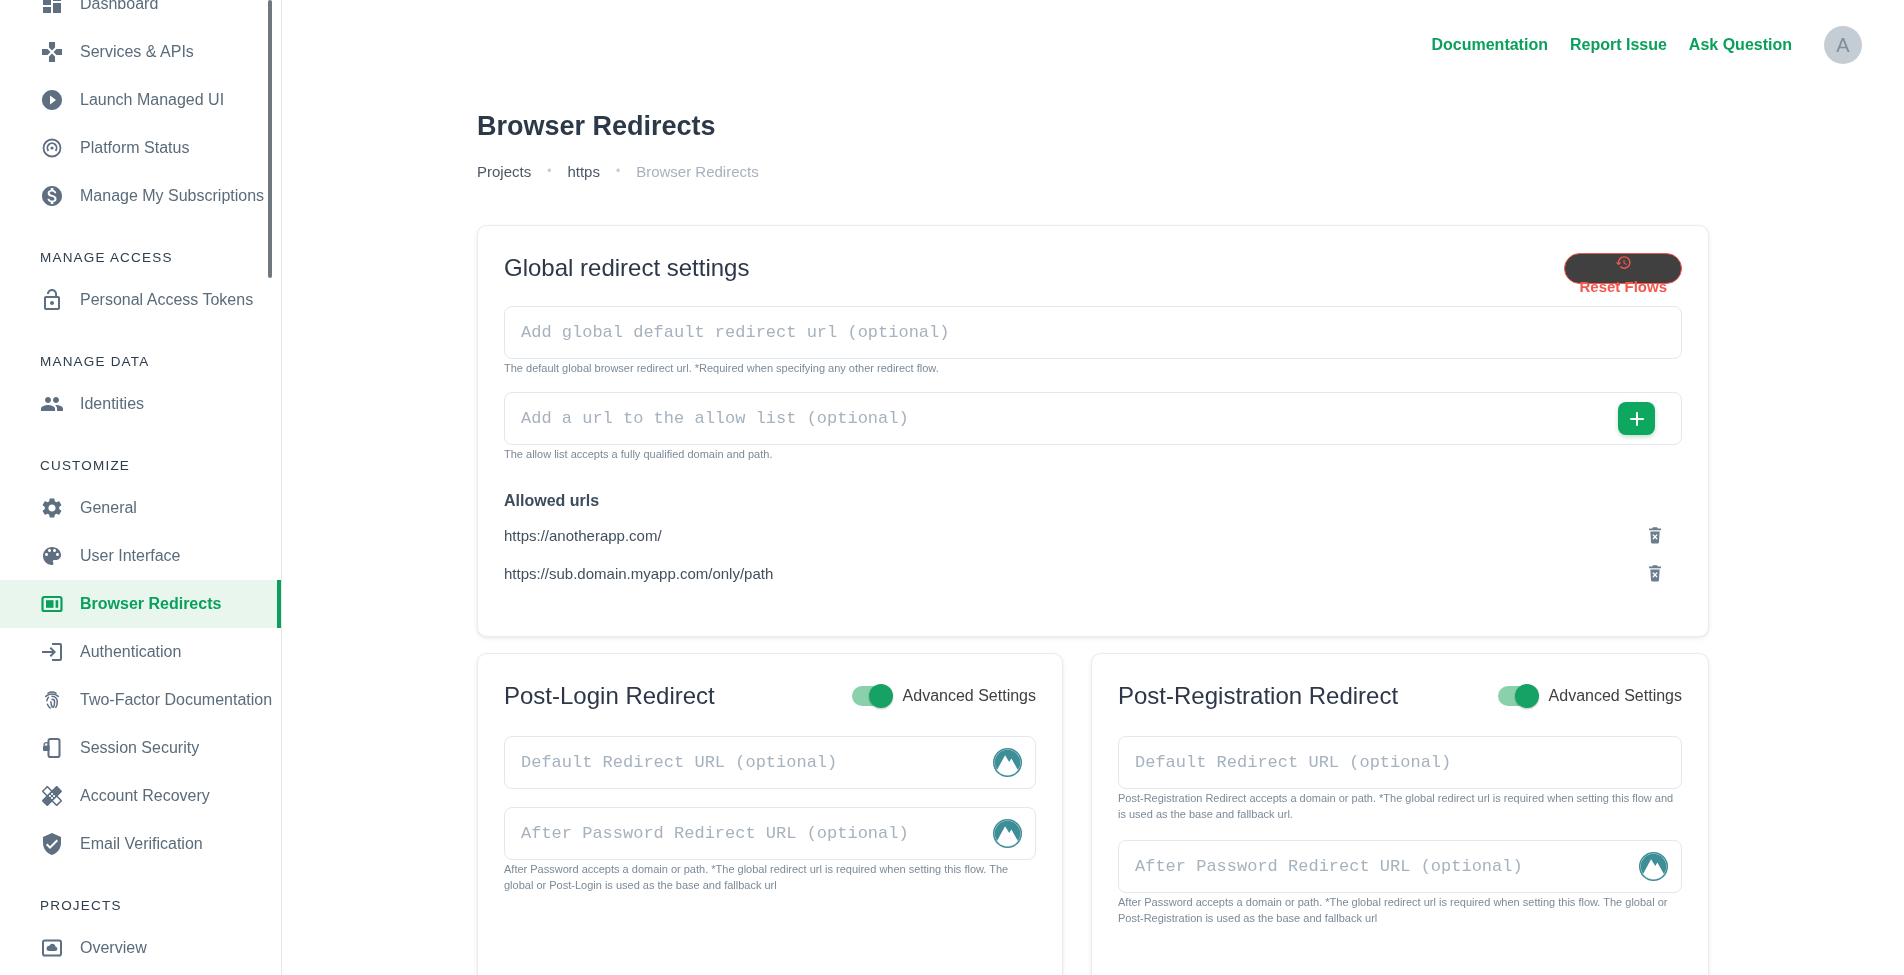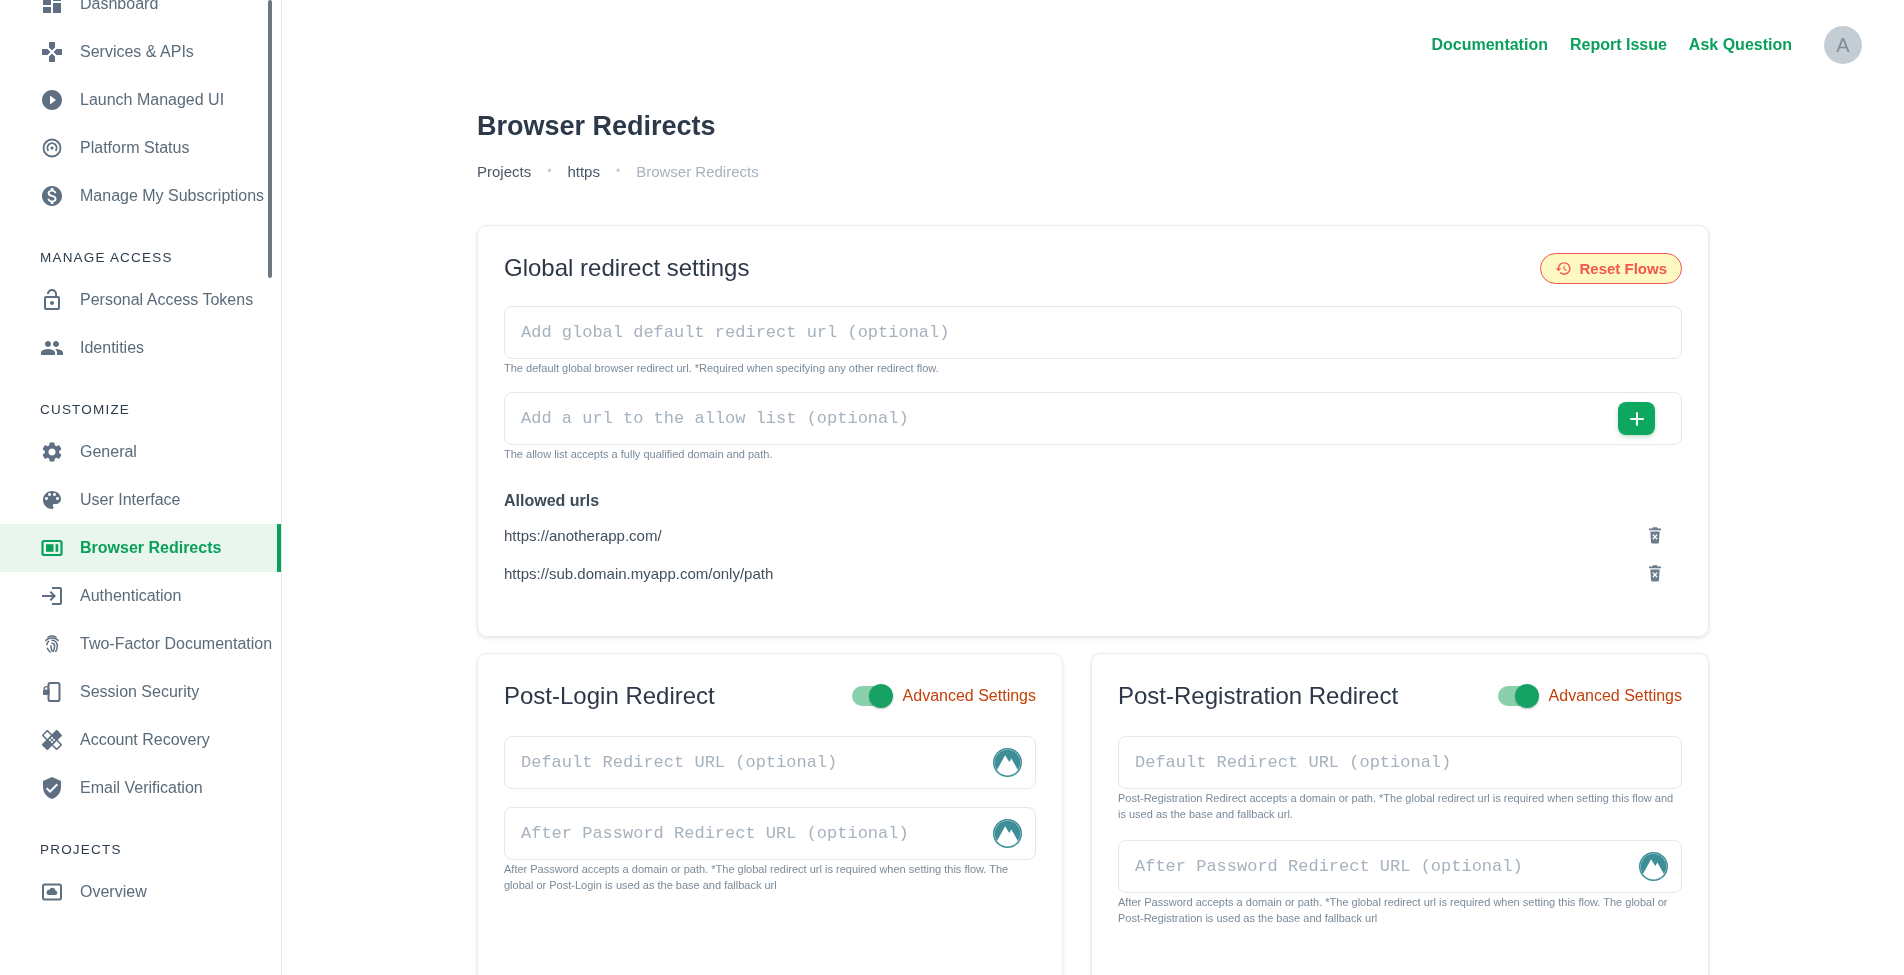--- a/index.html
+++ b/index.html
@@ -41,23 +41,23 @@
   .breadcrumb .current { color: #a7b2bd; }
   .crumb { cursor: pointer; }
 
   .card { background: #fff; border: 1px solid #e9edf1; border-radius: 10px;
     box-shadow: 0 1px 3px rgba(20,40,60,.08), 0 2px 6px rgba(20,40,60,.04); }
   .card-global { margin-top: 44px; padding: 26px; }
   .card-head { display: flex; align-items: center; justify-content: space-between; height: 32px; }
   .card-title { font-size: 24px; font-weight: normal; color: #2d3748; }
 
   .reset-btn { display: inline-flex; align-items: center; gap: 7px; height: 31px;
-    padding: 0 14px; border: 1px solid #f5564d; border-radius: 16px; background: #fef9c3;
+    padding: 0 14px; border: 1px solid #f5564d; border-radius: 16px; background: #404040;
     color: #f5564d; font-size: 15px; font-weight: bold; cursor: pointer;
-    font-family: "Liberation Sans", sans-serif; }
+    font-family: "Liberation Sans", sans-serif; flex-direction: column; }
 
   .input-wrap { position: relative; margin-top: 22px; }
   .text-input { width: 100%; height: 53px; border: 1px solid #e2e8ee; border-radius: 8px;
     padding: 0 50px 0 16px; font-size: 17px; color: #33414f; background: #fff;
     font-family: Liberation Mono, monospace; outline: none; }
   .text-input::placeholder { color: #a6b2be; }
   .helper { font-size: 11px; color: #7b8a98; margin-top: 1px; line-height: 16px; }
 
   .add-btn { position: absolute; right: 27px; top: 10px; width: 37px; height: 33px;
     background: #0ea75f; border: none; border-radius: 8px; cursor: pointer;
@@ -73,21 +73,21 @@
 
   .cards-row { display: flex; gap: 28px; margin-top: 16px; align-items: stretch; }
   .flow-card { padding: 26px; min-height: 400px; }
   .flow-card.login { width: 586px; flex: none; }
   .flow-card.reg { width: 618px; flex: none; }
   .toggle-group { display: flex; align-items: center; gap: 13px; }
   .toggle { position: relative; width: 38px; height: 20px; border-radius: 10px;
     background: #8ad0aa; cursor: pointer; flex: none; }
   .toggle .knob { position: absolute; right: -3px; top: -2px; width: 24px; height: 24px;
     border-radius: 50%; background: #17a265; box-shadow: 0 1px 2px rgba(0,0,0,.25); }
-  .toggle-label { font-size: 16px; color: #c2410c; }
+  .toggle-label { font-size: 16px; color: #404040; }
   .flow-card .input-wrap { margin-top: 24px; }
   .flow-card .input-wrap.second { margin-top: 18px; }
   .favicon { position: absolute; right: 13px; top: 11px; width: 31px; height: 31px; line-height: 0; }
 </style>
 </head>
 <body>
 
 <aside class="sidebar">
   <div class="sidebar-scroll"></div>
   <nav class="nav">
@@ -143,20 +143,21 @@
 
     <div class="nav-item">
       <span class="nicon">
         <svg width="24" height="24" viewBox="0 0 24 24" fill="#5d6f80">
             <path d="M12 17c1.1 0 2-.9 2-2s-.9-2-2-2-2 .9-2 2 .9 2 2 2zm6-9h-1V6c0-2.76-2.24-5-5-5S7 3.24 7 6h1.9c0-1.71 1.39-3.1 3.1-3.1 1.71 0 3.1 1.39 3.1 3.1v2H6c-1.1 0-2 .9-2 2v10c0 1.1.9 2 2 2h12c1.1 0 2-.9 2-2V10c0-1.1-.9-2-2-2zm0 12H6V10h12v10z"></path>
           </svg>
       </span>
       <span>Personal Access Tokens</span>
     </div>
 
+    <div class="nav-header">MANAGE DATA</div>
 
     <div class="nav-item">
       <span class="nicon">
         <svg width="24" height="24" viewBox="0 0 24 24" fill="#5d6f80">
             <path d="M16 11c1.66 0 2.99-1.34 2.99-3S17.66 5 16 5c-1.66 0-3 1.34-3 3s1.34 3 3 3zm-8 0c1.66 0 2.99-1.34 2.99-3S9.66 5 8 5C6.34 5 5 6.34 5 8s1.34 3 3 3zm0 2c-2.33 0-7 1.17-7 3.5V19h14v-2.5c0-2.33-4.67-3.5-7-3.5zm8 0c-.29 0-.62.02-.97.05 1.16.84 1.97 1.97 1.97 3.45V19h6v-2.5c0-2.33-4.67-3.5-7-3.5z"></path>
           </svg>
       </span>
       <span>Identities</span>
     </div>
 

